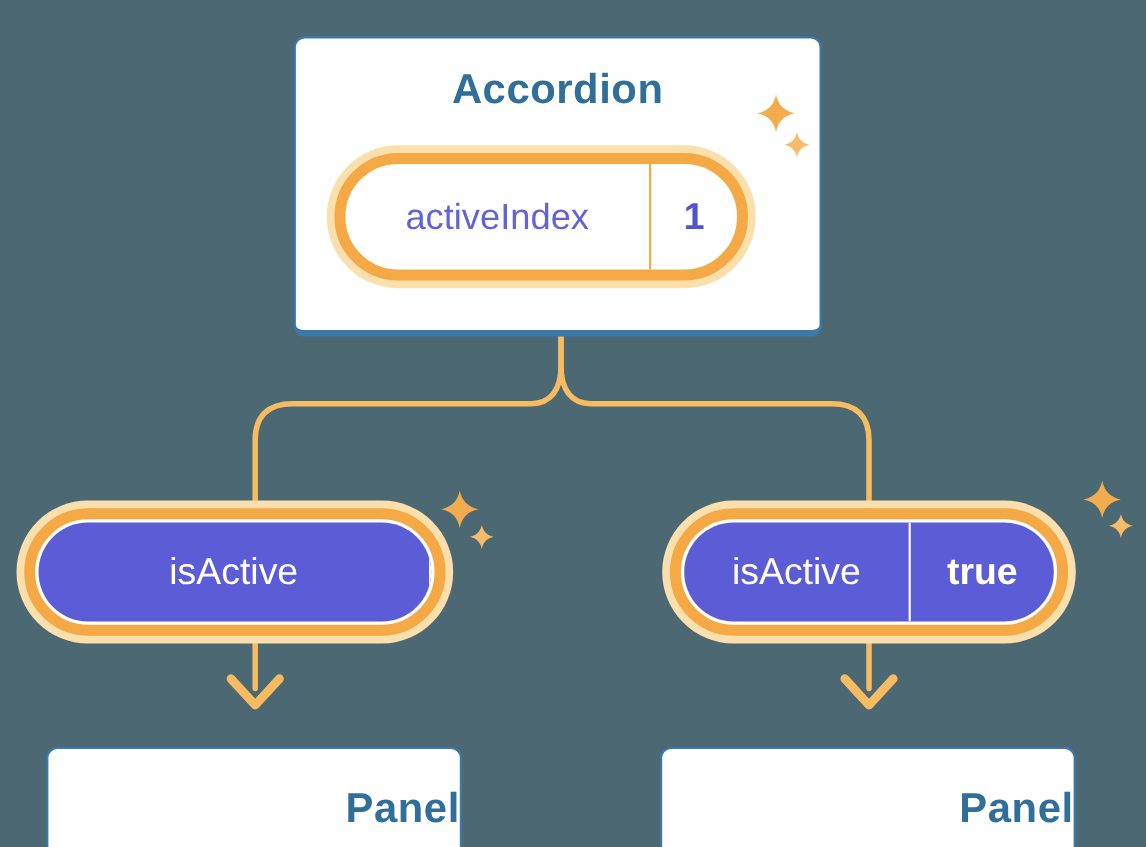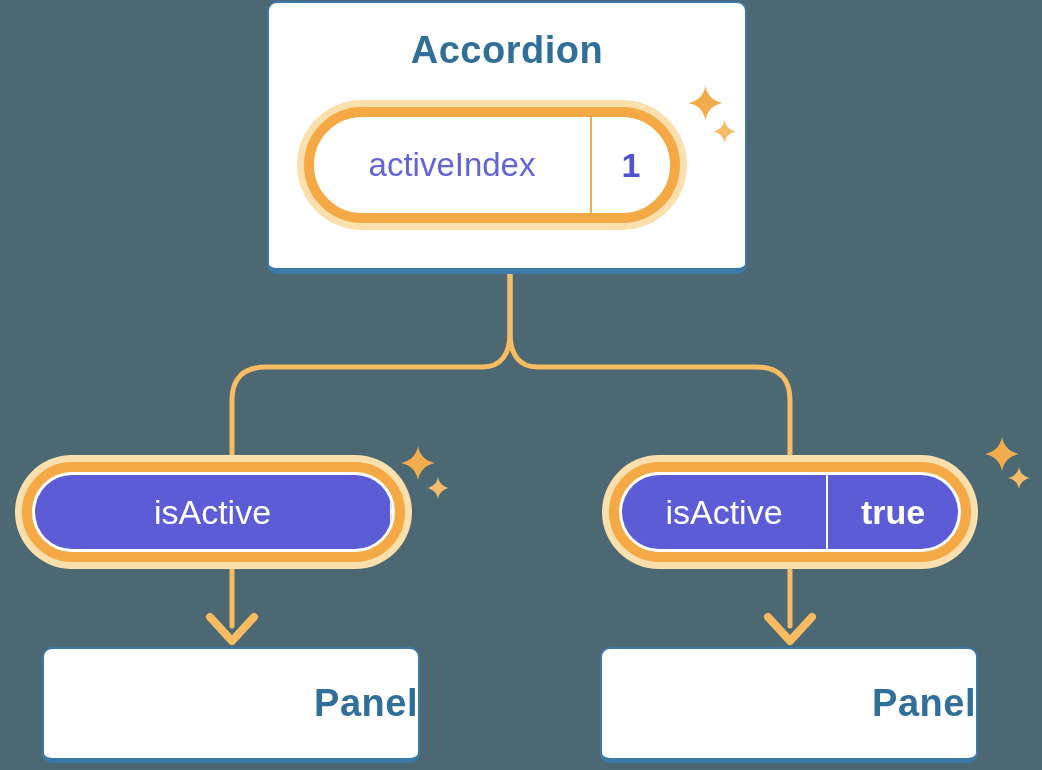--- a/index.html
+++ b/index.html
@@ -30,20 +30,21 @@
   .branch-line { stroke-width: 5; stroke-linecap: round; }
   .arrow-head  { stroke-width: 8; stroke-linecap: round; stroke-linejoin: round; }
 
   .card {
     position: absolute;
     z-index: 2;
     background: var(--white, #FFFFFF);
     border: 2px solid var(--card_border, #3B79A9);
     border-radius: 10px;
     box-sizing: border-box;
+    margin-top: 32px;
   }
   .accordion-card {
     left: 267px; top: 1px;
     width: 480px; height: 273px;
     border-bottom-width: 6px;
   }
   .panel-card {
     width: 378px; height: 116px;
     top: 647px;
     border-bottom-width: 5px;
@@ -103,21 +104,21 @@
     width: 78px;
     color: var(--state_value_text, #5254CF);
     font-size: 34px;
     font-weight: 700;
   }
   .divider-orange {
     width: 2px;
     background: var(--pill_ring_orange, #F5A945);
   }
 
-  .prop-pill { height: 114px; top: 455px; }
+  .prop-pill { height: 130px; top: 455px; }
   .prop-pill-left  { left: 15px;  width: 397px; }
   .prop-pill-right { left: 602px; width: 376px; }
   .pill-ring.purple-ring {
     border-color: var(--pill_ring_orange, #F5A945);
     padding: 3px;
   }
   .pill-fill {
     flex: 1;
     background: var(--purple_fill, #5C5CD6);
     border-radius: 999px;

